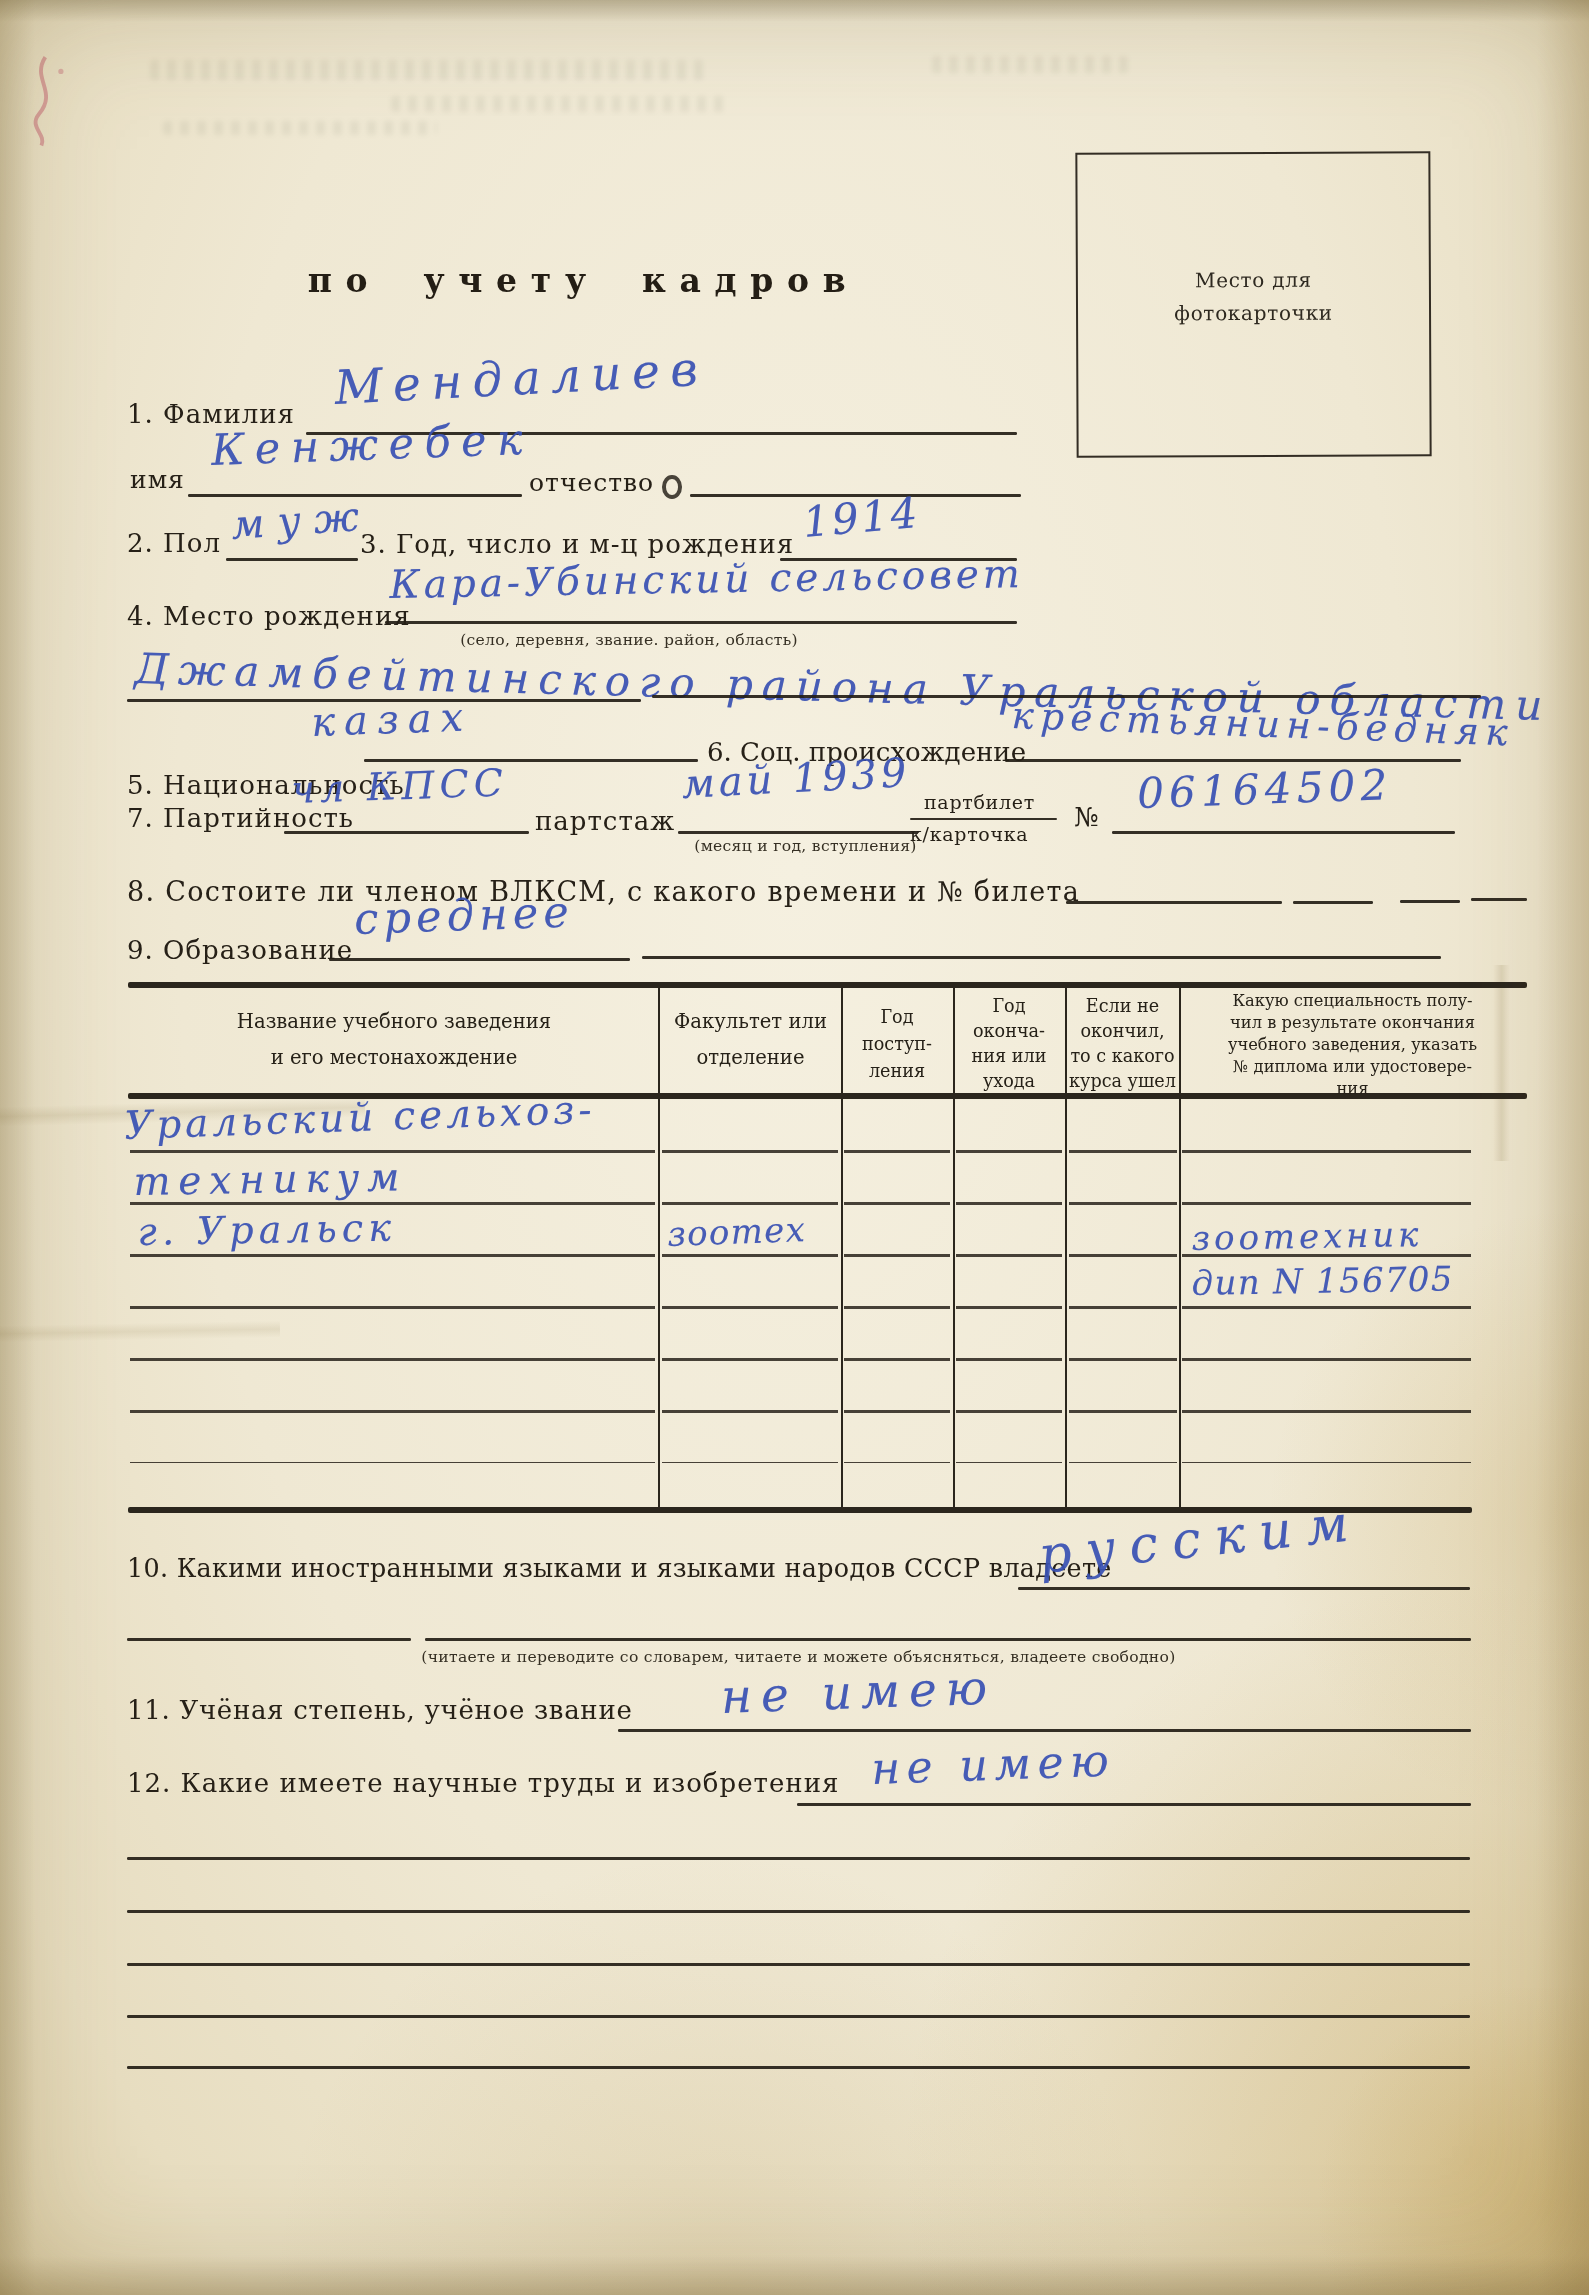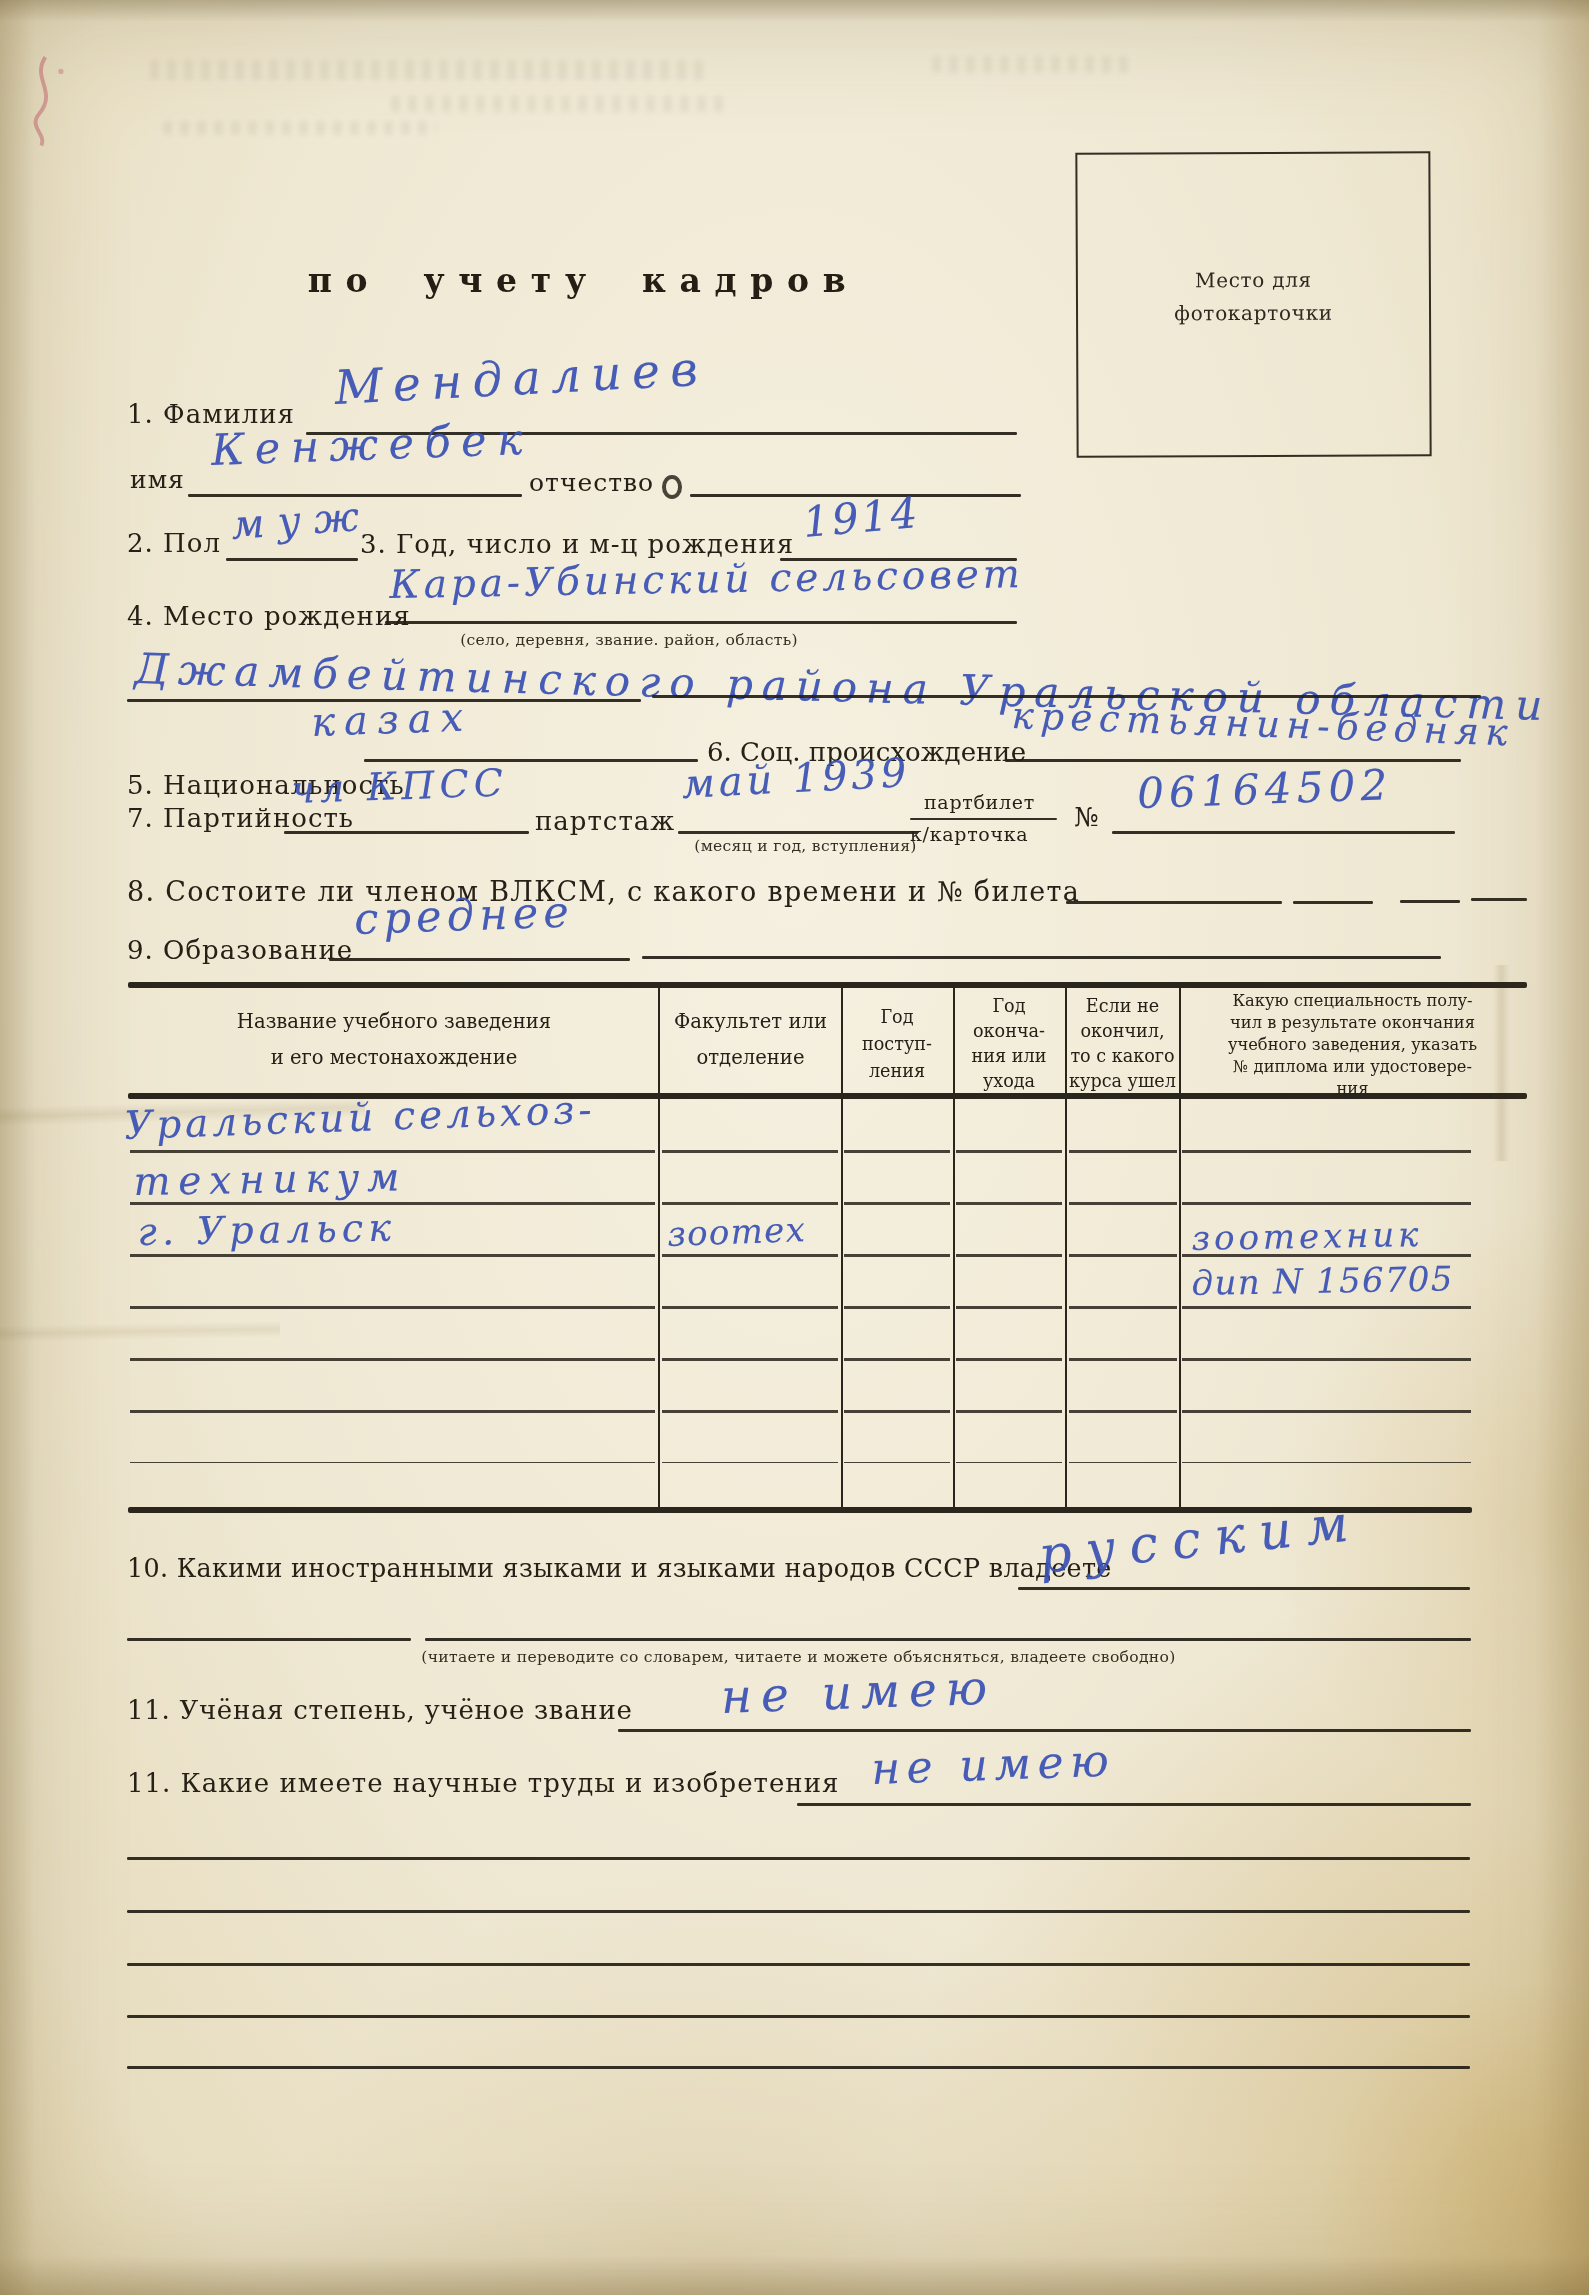--- a/index.html
+++ b/index.html
@@ -187,21 +187,21 @@
   <div class="uline" style="left:1018px;top:1587px;width:452px;"></div>
   <div class="hw" style="left:1042px;top:1526px;font-size:51px;letter-spacing:14.3px;transform:rotate(-6deg);">русским</div>
   <div class="uline" style="left:127px;top:1638px;width:284px;"></div>
   <div class="uline" style="left:425px;top:1638px;width:1046px;"></div>
   <div class="hint" style="left:391px;top:1648px;width:815px;">(читаете и переводите со словарем, читаете и можете объясняться, владеете свободно)</div>
 
   <div class="lbl" style="left:127px;top:1695px;font-size:26px;letter-spacing:0.7px;">11. Учёная степень, учёное звание</div>
   <div class="uline" style="left:618px;top:1729px;width:853px;"></div>
   <div class="hw" style="left:722px;top:1669px;font-size:47px;letter-spacing:9px;transform:rotate(-2deg);">не имею</div>
 
-  <div class="lbl" style="left:127px;top:1768px;font-size:26px;letter-spacing:1px;">11. Какие имеете научные труды и изобретения</div>
+  <div class="lbl" style="left:127px;top:1768px;font-size:26px;letter-spacing:1px;">12. Какие имеете научные труды и изобретения</div>
   <div class="uline" style="left:797px;top:1803px;width:674px;"></div>
   <div class="hw" style="left:872px;top:1743px;font-size:44px;letter-spacing:6.5px;transform:rotate(-2deg);">не имею</div>
 
   <div class="uline" style="left:127px;top:1857px;width:1343px;"></div>
   <div class="uline" style="left:127px;top:1910px;width:1343px;"></div>
   <div class="uline" style="left:127px;top:1963px;width:1343px;"></div>
   <div class="uline" style="left:127px;top:2015px;width:1343px;"></div>
   <div class="uline" style="left:127px;top:2066px;width:1343px;"></div>
 
   <div class="edge-top"></div>

